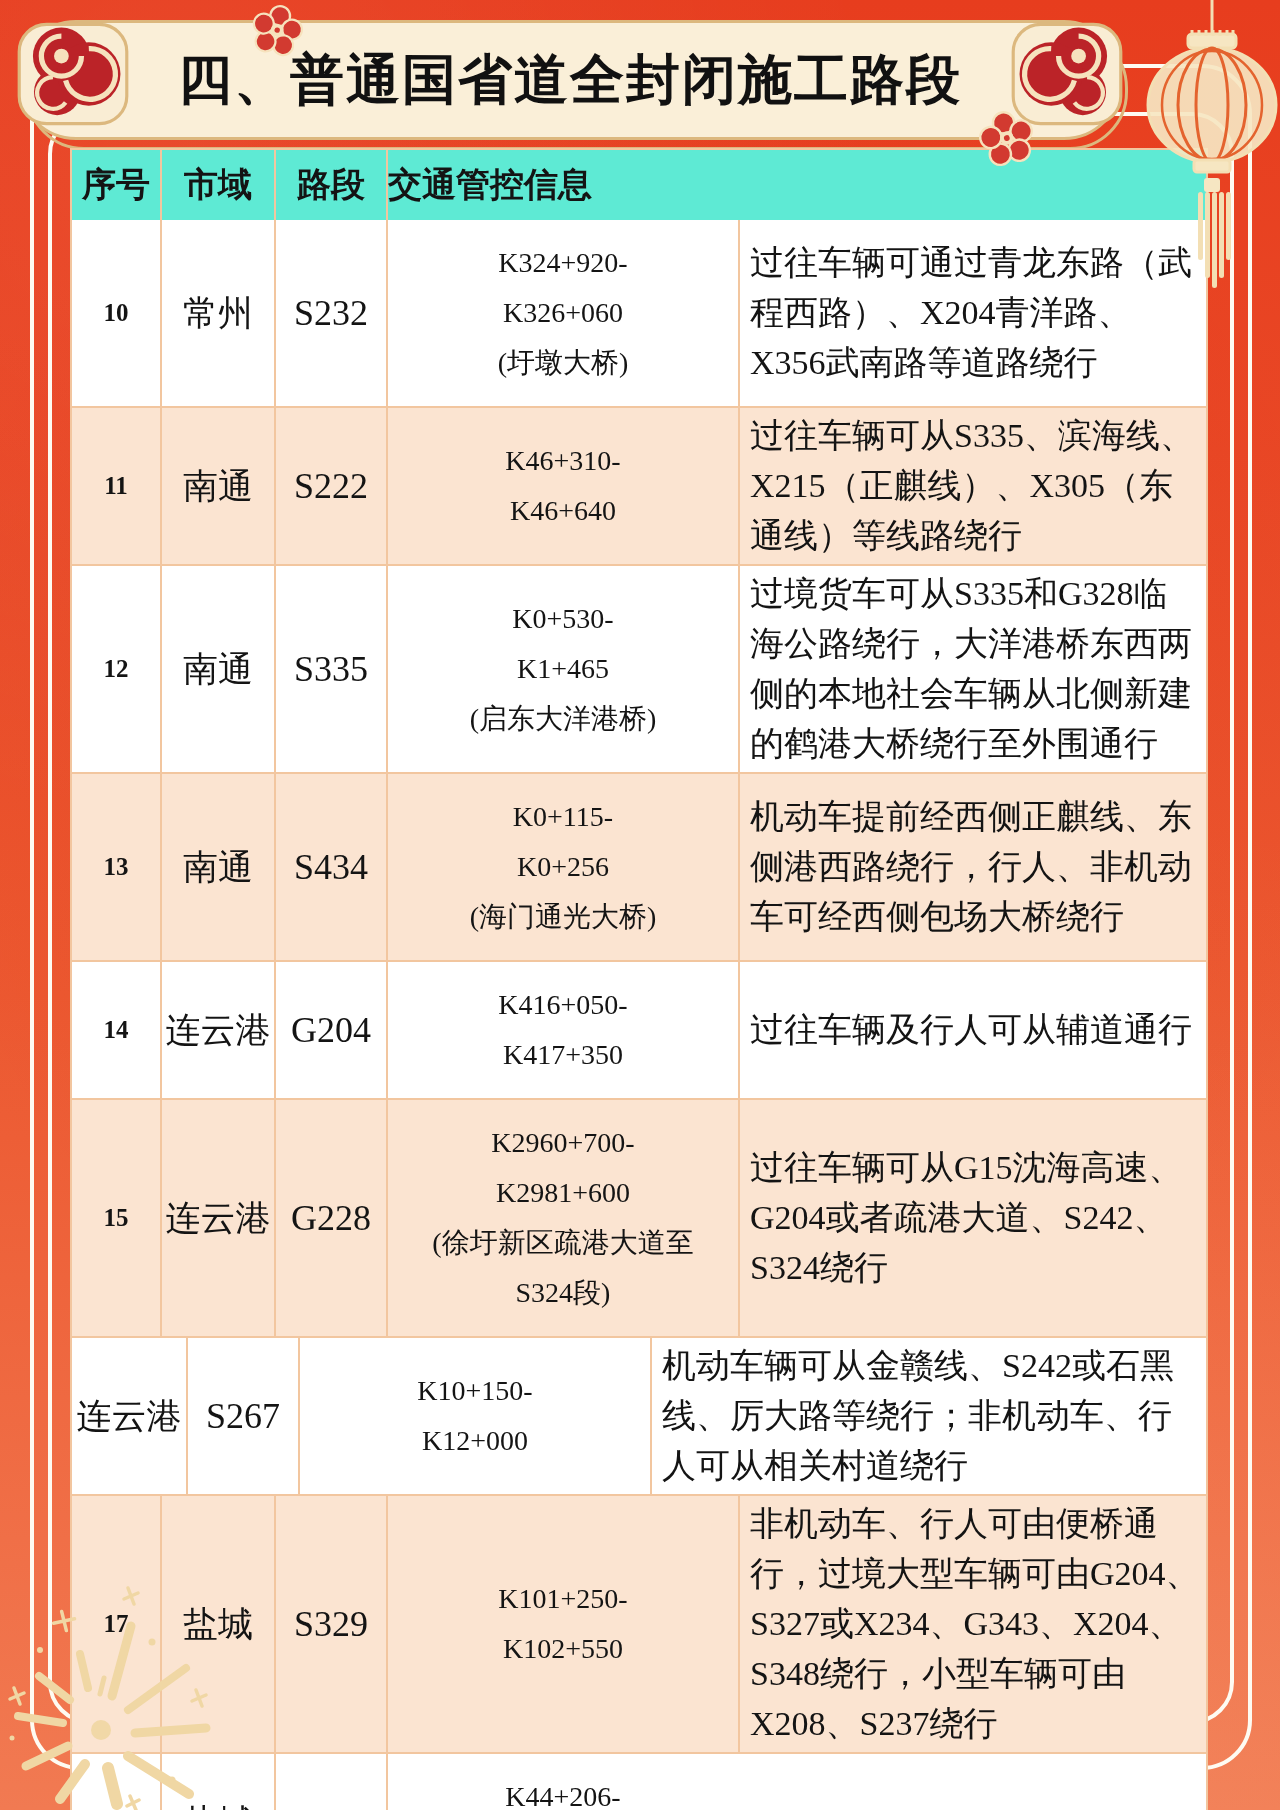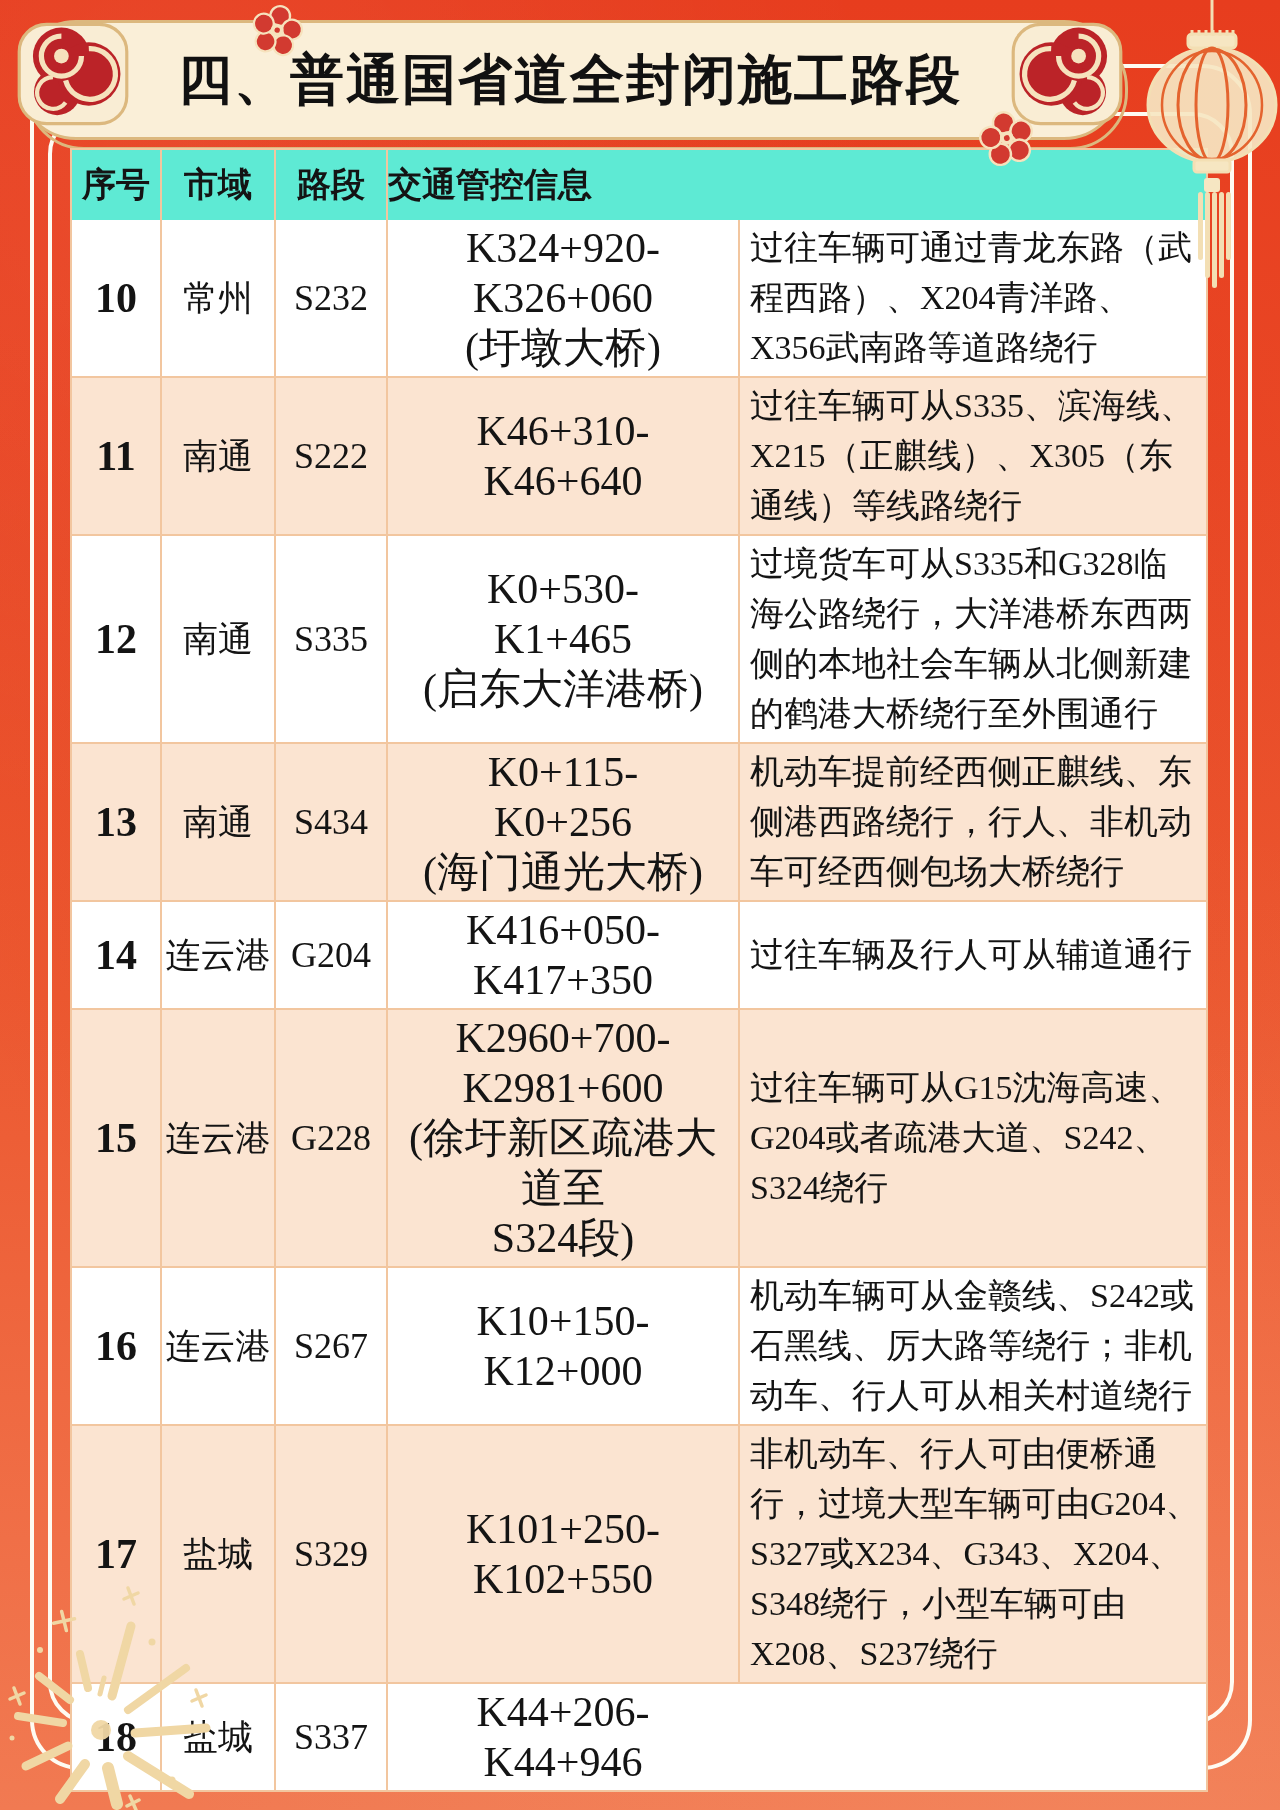--- a/index.html
+++ b/index.html
@@ -37,25 +37,25 @@
   .firework{position:absolute;left:0px;top:1568px;width:215px;height:242px;z-index:8;}
   
   .tbl{position:absolute;left:70px;top:148px;width:1138px;z-index:4;
     border:2px solid #f2c69f;background:#fff;box-sizing:border-box;}
   .trow{display:flex;border-top:2px solid #f2c69f;}
   .trow:first-child{border-top:none;}
   .cell{border-left:2px solid #f2c69f;box-sizing:border-box;
     display:flex;align-items:center;justify-content:center;
     text-align:center;color:#141414;}
   .cell:first-child{border-left:none;}
-  .cell-no{width:88px;font-family:"Liberation Serif",serif;font-weight:bold;font-size:42px;}
+  .cell-no{width:88px;font-family:"Liberation Serif",serif;font-weight:bold;font-size:25px;}
   .cell-city{width:114px;font-size:35px;font-family:"Liberation Sans",sans-serif;}
   .cell-road{width:112px;font-family:"Liberation Serif",serif;font-size:36px;}
-  .cell-stake{width:352px;font-family:"Liberation Serif",serif;font-size:42px;
-    line-height:50px;white-space:pre-line;padding:3px 2px;}
+  .cell-stake{width:352px;font-family:"Liberation Serif",serif;font-size:28px;
+    line-height:50px;white-space:pre-line;padding:18px 2px;}
   .cell-info{flex:1;justify-content:flex-start;text-align:left;
     font-family:"Liberation Serif",serif;font-size:34px;line-height:50px;
     padding:3px 6px 3px 10px;}
   .thead{background:#5eead4;}
   .thead .cell{font-family:"Liberation Sans",sans-serif;font-weight:bold;
     font-size:34px;height:70px;line-height:normal;white-space:nowrap;padding:0;}
   .r-even{background:#ffffff;}
   .r-odd{background:#fbe4d1;}
 </style>
 </head>
@@ -188,21 +188,20 @@
         <div class="cell cell-no">15</div>
         <div class="cell cell-city">连云港</div>
         <div class="cell cell-road">G228</div>
         <div class="cell cell-stake">K2960+700-
 K2981+600
 (徐圩新区疏港大道至
 S324段)</div>
         <div class="cell cell-info">过往车辆可从G15沈海高速、G204或者疏港大道、S242、S324绕行</div>
       </div>
       <div class="trow r-even">
-        <div class="cell cell-no">16</div>
         <div class="cell cell-city">连云港</div>
         <div class="cell cell-road">S267</div>
         <div class="cell cell-stake">K10+150-
 K12+000</div>
         <div class="cell cell-info">机动车辆可从金赣线、S242或石黑线、厉大路等绕行；非机动车、行人可从相关村道绕行</div>
       </div>
       <div class="trow r-odd">
         <div class="cell cell-no">17</div>
         <div class="cell cell-city">盐城</div>
         <div class="cell cell-road">S329</div>

